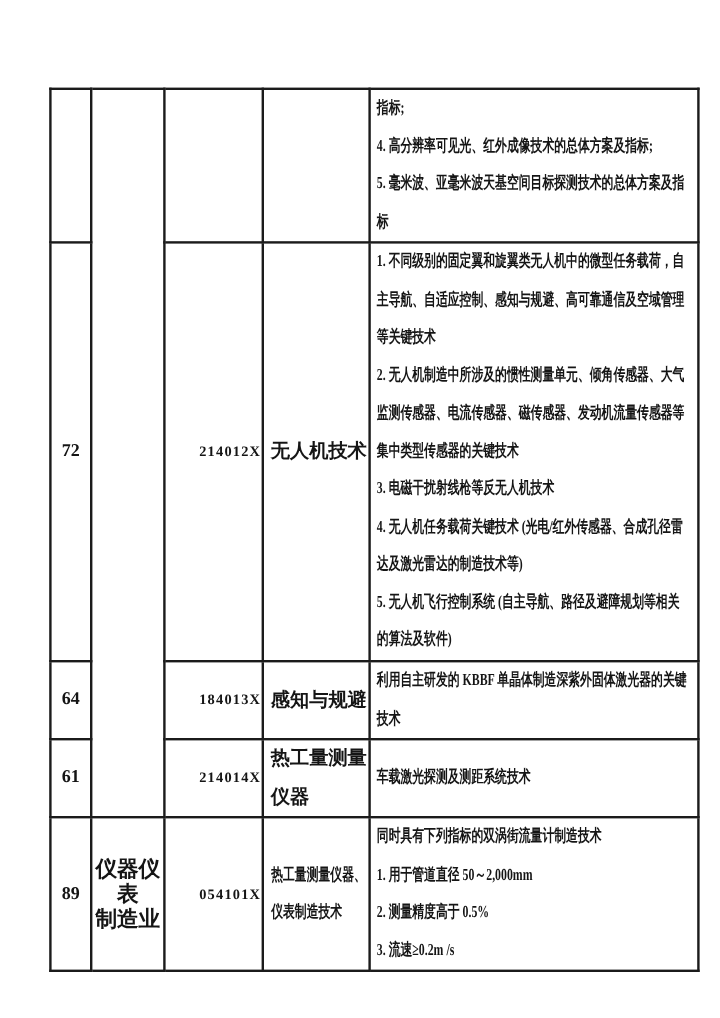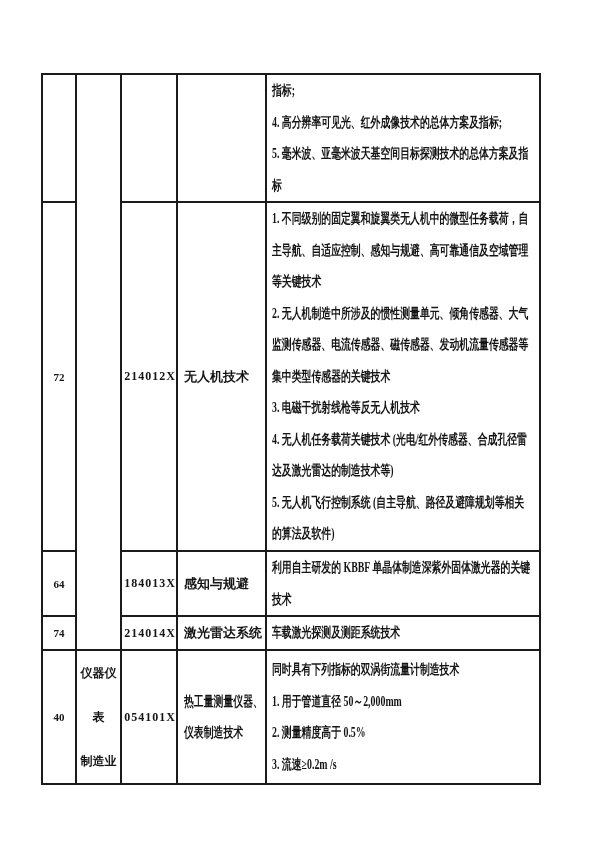--- a/index.html
+++ b/index.html
@@ -26,35 +26,35 @@
     top: 73px;
     border-collapse: collapse;
     table-layout: fixed;
   }
   td {
     border: 2px solid #1b1b1b;
     padding: 0;
     vertical-align: middle;
     overflow: visible;
   }
-  .c-num   { width: 34px;  text-align: center; font-size: 11px; }
-  .c-cat   { width: 45px;  text-align: center; font-size: 12px; line-height: 44px; white-space: pre-line; }
-  .c-code  { width: 56px;  text-align: right; font-size: 12px; letter-spacing: 1px; }
+  .c-num   { width: 34px;  text-align: center; font-size: 15px; }
+  .c-cat   { width: 61px;  text-align: center; font-size: 18px; line-height: 21px; white-space: pre-line; }
+  .c-code  { width: 56px;  text-align: left; font-size: 12px; letter-spacing: 1px; padding-left: 28px; }
   .c-name  { width: 89px;  padding-left: 6px; }
   .c-desc  { width: 274px; padding-left: 5px; }
   .lines {
     white-space: pre-line;
     line-height: 31.5px;
     font-size: 14px;
     text-align: left;
   }
   .name-lines {
     white-space: pre-line;
     line-height: 31.5px;
-    font-size: 13px;
+    font-size: 16px;
     text-align: left;
   }
   .condense {
     width: 142%;
     transform: scaleX(0.7042);
     transform-origin: 0 50%;
   }
 </style>
 </head>
 <body>
@@ -103,32 +103,32 @@
       <td class="c-name">
         <div class="name-lines">感知与规避</div>
       </td>
       <td class="c-desc">
         <div class="lines condense">利用自主研发的 KBBF 单晶体制造深紫外固体激光器的关键
 技术</div>
       </td>
     </tr>
 
     <tr style="height:34px;">
-      <td class="c-num">74</td>
+      <td class="c-num">61</td>
       <td class="c-code">214014X</td>
       <td class="c-name">
-        <div class="name-lines">激光雷达系统</div>
+        <div class="name-lines">热工量测量仪器</div>
       </td>
       <td class="c-desc">
         <div class="lines condense">车载激光探测及测距系统技术</div>
       </td>
     </tr>
 
     <tr style="height:127px;">
-      <td class="c-num">40</td>
+      <td class="c-num">89</td>
       <td class="c-cat">仪器仪表
 制造业</td>
       <td class="c-code">054101X</td>
       <td class="c-name">
         <div class="lines condense">热工量测量仪器、
 仪表制造技术</div>
       </td>
       <td class="c-desc">
         <div class="lines condense">同时具有下列指标的双涡街流量计制造技术
 1. 用于管道直径 50～2,000mm

